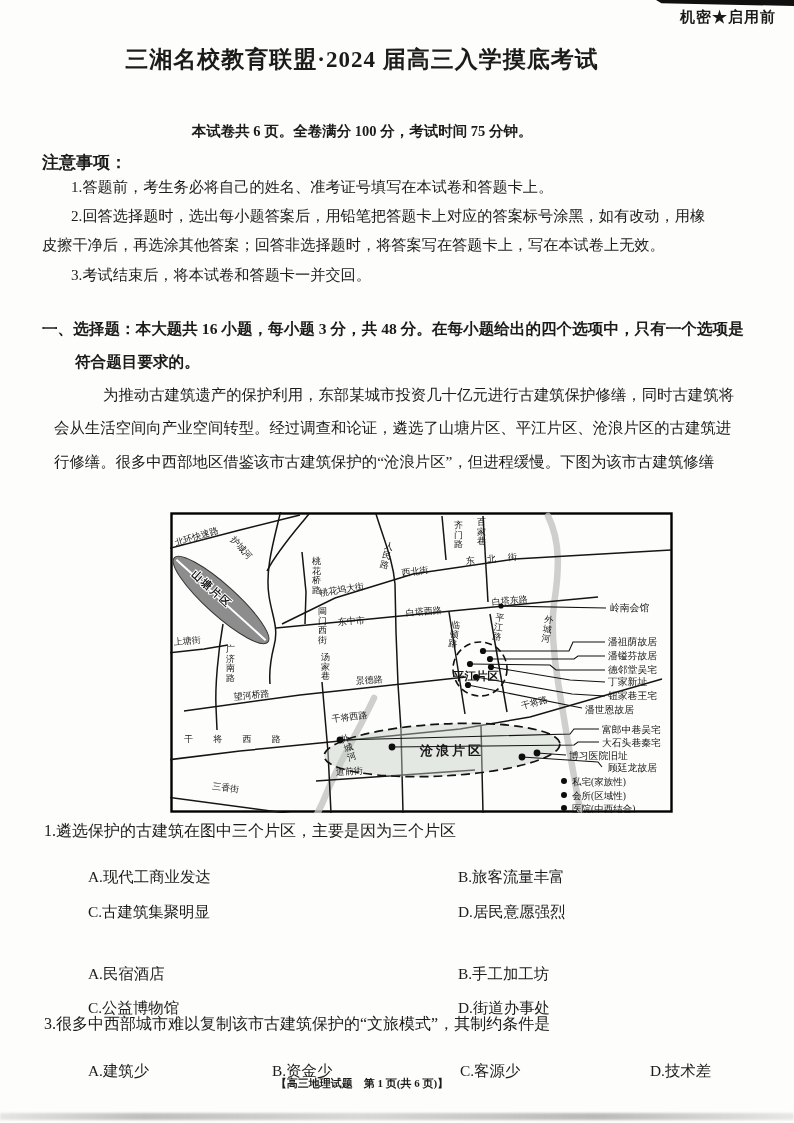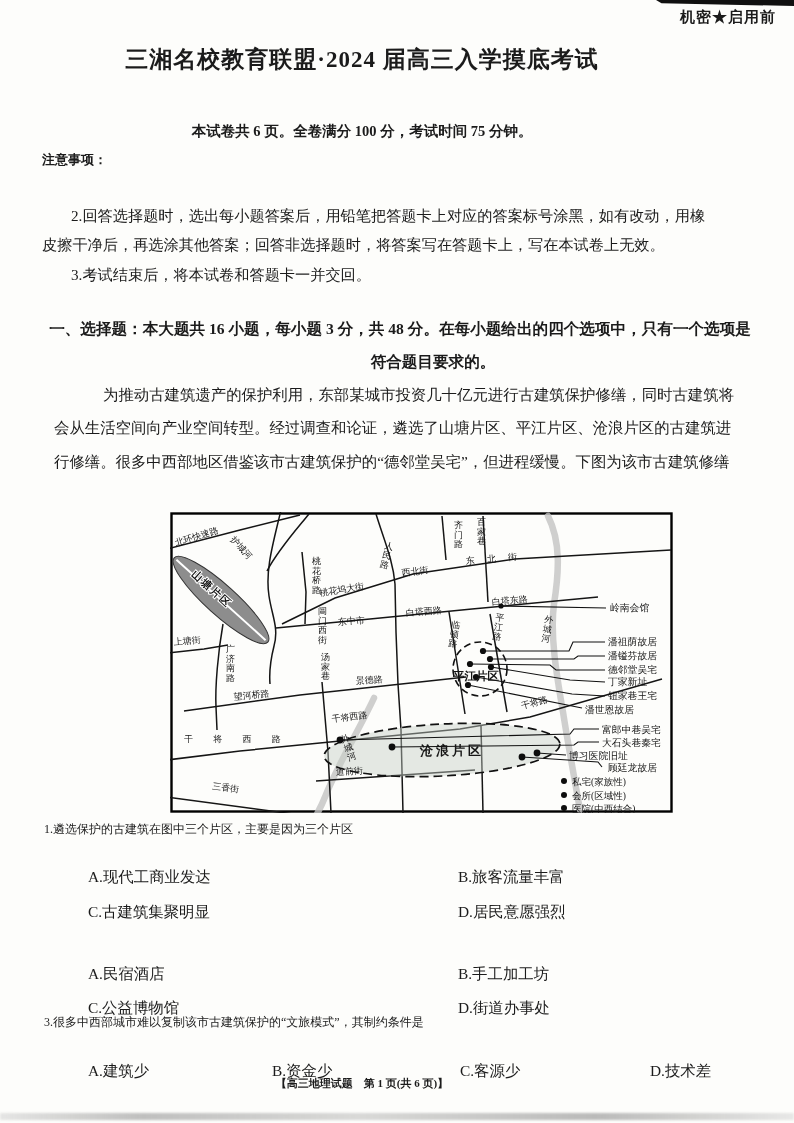--- a/index.html
+++ b/index.html
@@ -9,28 +9,28 @@
     font-family:"Liberation Serif","DejaVu Serif",serif;
   }
   .abs{position:absolute;}
   .center{left:0;width:724px;text-align:center;}
   .security{top:8px;right:18px;font-size:15px;font-weight:700;letter-spacing:1px;}
   .corner-black{top:0;right:0;width:138px;height:6px;background:#101010;
     clip-path:polygon(0 0,100% 0,100% 100%,4% 55%);}
   .title{top:44px;font-size:23px;font-weight:700;letter-spacing:1px;}
   .subject{top:78px;font-size:31px;font-weight:700;letter-spacing:6px;}
   .exam-info{top:122px;font-size:14.5px;font-weight:700;}
-  .notice-head{top:151px;left:42px;font-size:13px;font-weight:700;}
+  .notice-head{top:151px;left:42px;font-size:17px;font-weight:700;}
   .nline{left:42px;width:716px;font-size:15.2px;line-height:20px;}
   .indent{padding-left:29px;}
-  .sec-line{left:42px;width:716px;font-size:15.6px;font-weight:700;text-align:center;}
+  .sec-line{left:42px;width:716px;font-size:15.6px;font-weight:700;}
   .sec2{padding-left:33px;}
   .pline{left:54px;width:706px;font-size:15.4px;}
   .pindent{padding-left:49px;}
-  .stem{font-size:12px;}
+  .stem{font-size:16px;}
   .opt{position:absolute;font-size:15.4px;white-space:nowrap;margin-top:13px;}
   .footer{top:1076px;font-size:11px;font-weight:700;}
   .bottom-smudge{left:0;top:1113px;width:794px;height:7px;filter:blur(1px);
     background:linear-gradient(90deg,rgba(160,160,160,.25),rgba(130,130,130,.5) 18%,rgba(150,150,150,.35) 45%,rgba(120,120,120,.5) 75%,rgba(170,170,170,.25));}
   .mapbox{left:170px;top:512px;width:503px;height:301px;}
   svg text{fill:#151515;font-family:"Liberation Serif","DejaVu Serif",serif;}
   svg .rl{font-size:9px;}         
   svg .sl{font-size:9.8px;}       
   svg .dl{font-weight:700;}       
   svg .lg{font-size:9.5px;}       
@@ -40,30 +40,31 @@
 
 <div class="page">
 
   <div class="abs corner-black"></div>
   <div class="abs security">机密★启用前</div>
 
   <div class="abs center title">三湘名校教育联盟·2024 届高三入学摸底考试</div>
   <div class="abs center exam-info">本试卷共 6 页。全卷满分 100 分，考试时间 75 分钟。</div>
 
   <div class="abs notice-head">注意事项：</div>
+  <div class="abs nline indent" style="top:177px">1.答题前，考生务必将自己的姓名、准考证号填写在本试卷和答题卡上。</div>
   <div class="abs nline indent" style="top:206px">2.回答选择题时，选出每小题答案后，用铅笔把答题卡上对应的答案标号涂黑，如有改动，用橡</div>
   <div class="abs nline" style="top:235px">皮擦干净后，再选涂其他答案；回答非选择题时，将答案写在答题卡上，写在本试卷上无效。</div>
   <div class="abs nline indent" style="top:265px">3.考试结束后，将本试卷和答题卡一并交回。</div>
 
   <div class="abs sec-line" style="top:319px">一、选择题：本大题共 16 小题，每小题 3 分，共 48 分。在每小题给出的四个选项中，只有一个选项是</div>
   <div class="abs sec-line sec2" style="top:352px">符合题目要求的。</div>
 
   <div class="abs pline pindent" style="top:385px">为推动古建筑遗产的保护利用，东部某城市投资几十亿元进行古建筑保护修缮，同时古建筑将</div>
   <div class="abs pline" style="top:418px">会从生活空间向产业空间转型。经过调查和论证，遴选了山塘片区、平江片区、沧浪片区的古建筑进</div>
-  <div class="abs pline" style="top:452px">行修缮。很多中西部地区借鉴该市古建筑保护的“德邻堂吴宅”，但进程缓慢。下图为该市古建筑修缮</div>
+  <div class="abs pline" style="top:452px">行修缮。很多中西部地区借鉴该市古建筑保护的“沧浪片区”，但进程缓慢。下图为该市古建筑修缮</div>
 
   <div class="abs mapbox">
   <svg width="503" height="301" viewBox="0 0 503 301">
     <rect x="1.5" y="1.5" width="500" height="298" fill="none" stroke="#000" stroke-width="2.4"></rect>
 
     <g stroke="#c3c3c3" stroke-width="6.5" fill="none" stroke-opacity="0.8" stroke-linecap="round">
       <path d="M 378,4 C 391,30 389,60 384,92 C 380,122 386,160 393,200 C 398,232 404,264 410,298"></path>
       <path d="M 204,186 C 190,216 168,252 155,285 C 151,295 148,300 146,304"></path>
     </g>
 

